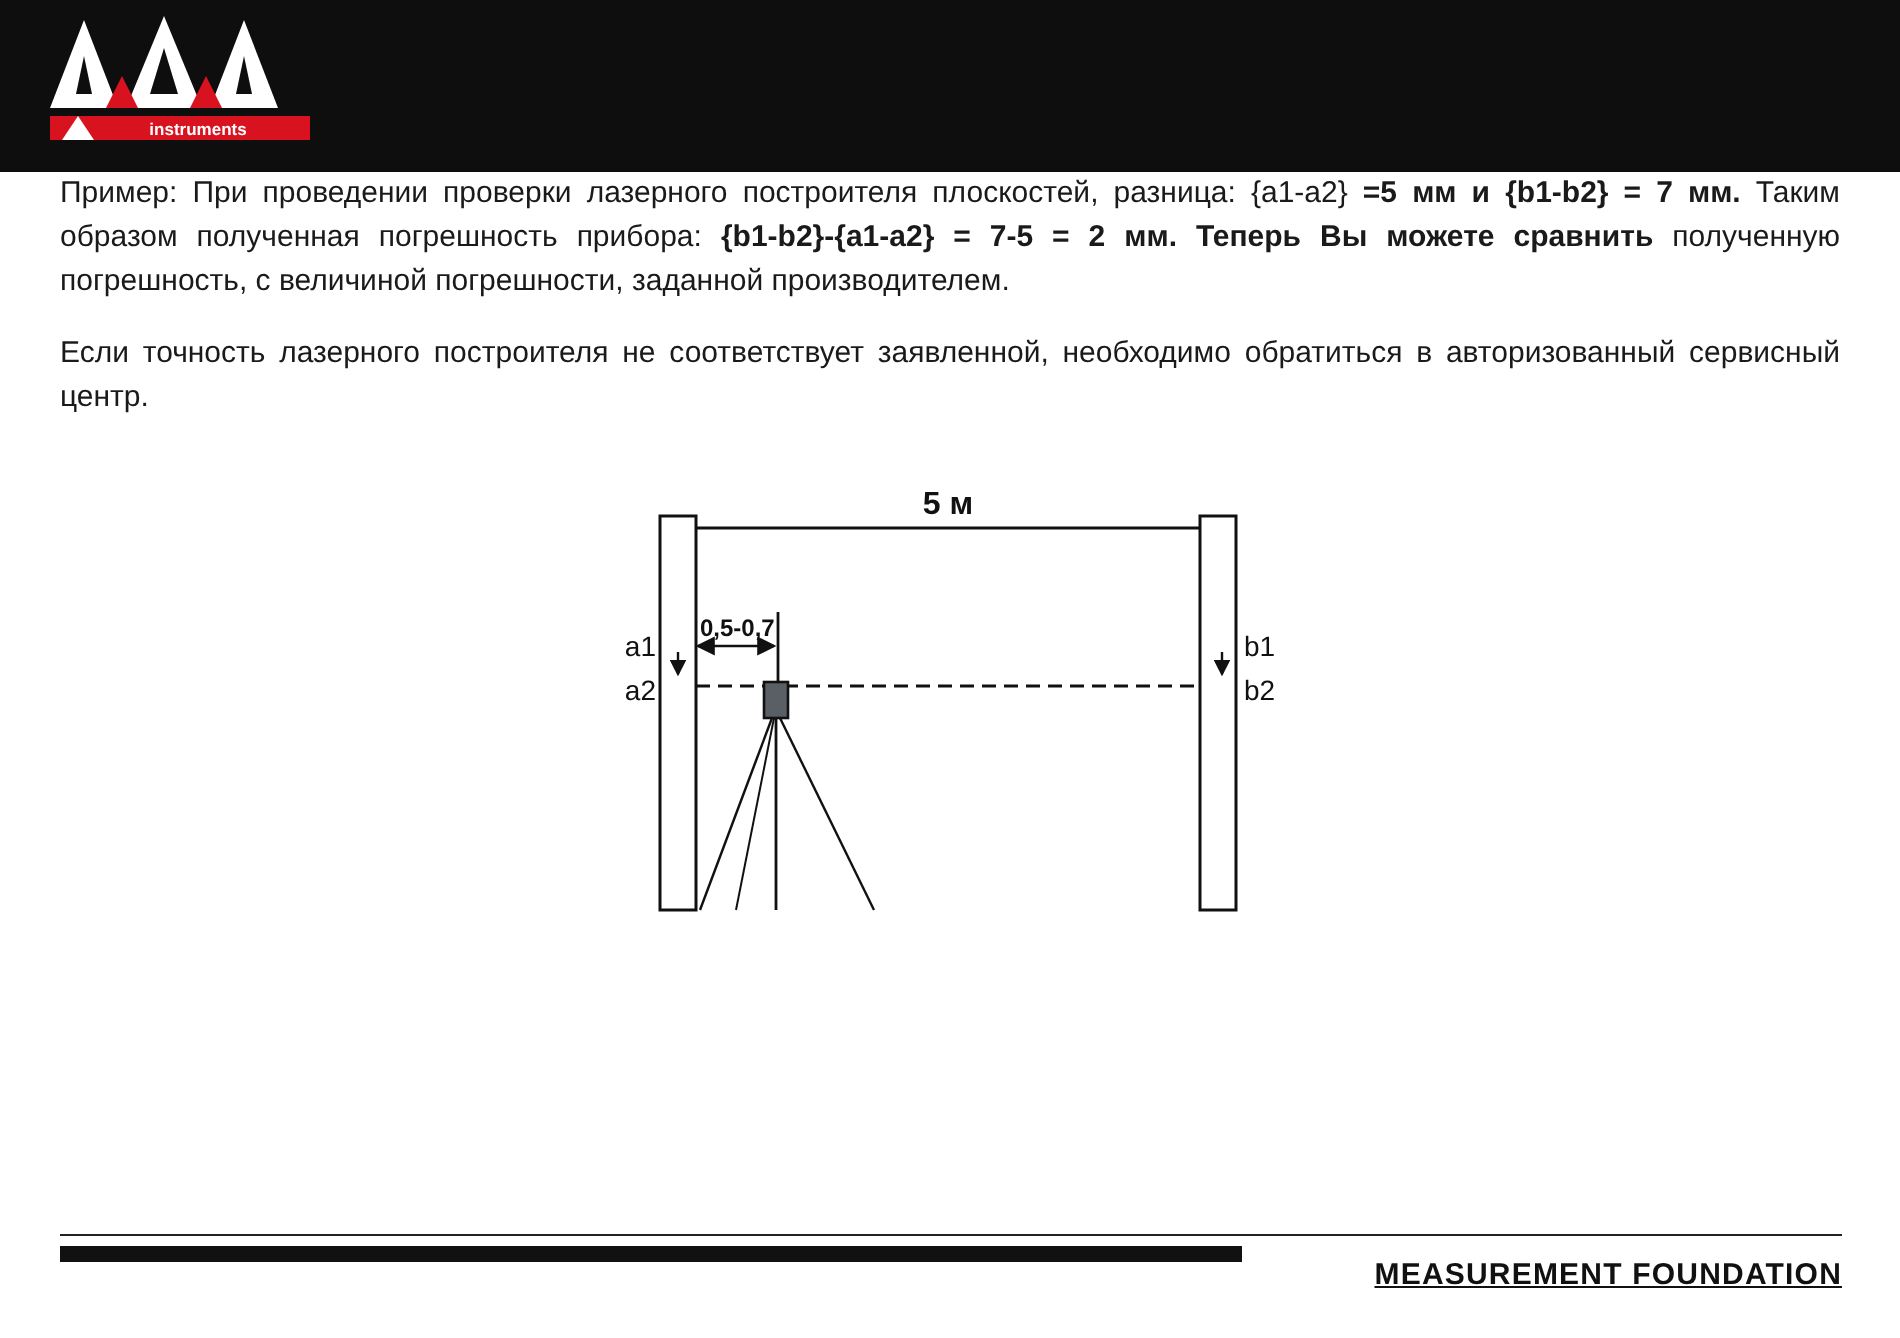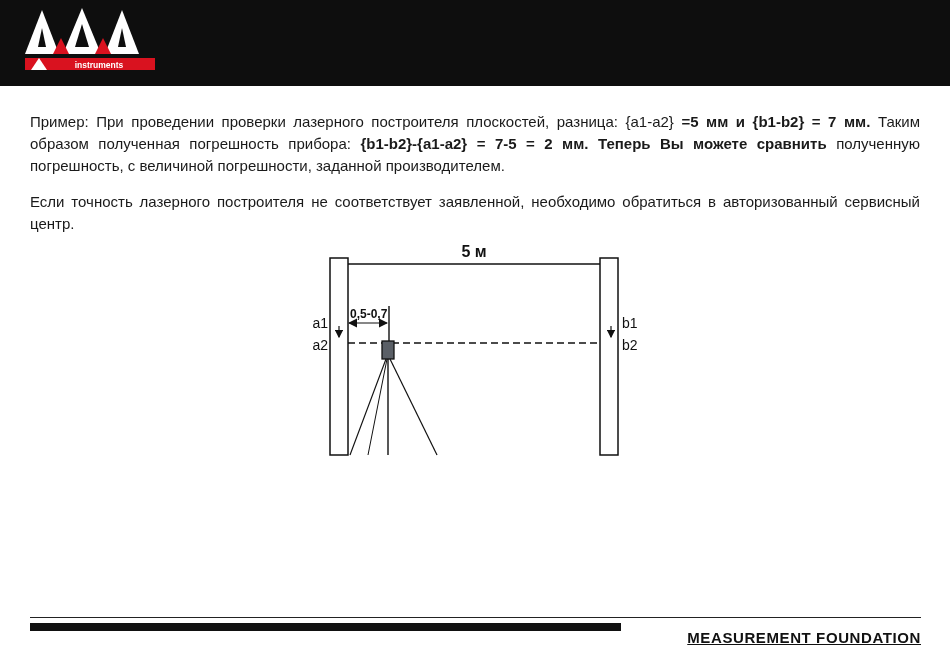--- a/index.html
+++ b/index.html
@@ -18,21 +18,21 @@
     background:#0e0e0e;
   }
   .logo{position:absolute;left:25px;top:8px;width:130px;height:66px;}
   
   .content{
     position:absolute;left:30px;top:86px;width:890px;
   }
   .content p{
     font-size:15px;line-height:22px;text-align:justify;margin:0;
   }
-  .content p.p1{margin:25px 0 0 0;}
+  .content p.p1{margin:0 0 0 0;}
   .content p.p2{margin:14px 0 12px 0;}
   .b{font-weight:bold;}
   
   .diagram{
     position:absolute;left:300px;top:238px;width:360px;height:230px;
   }
   .diagram text{font-family:"Liberation Sans", sans-serif;fill:#111;}
   
   .footer-rule{
     position:absolute;left:30px;top:617px;width:891px;height:0;

